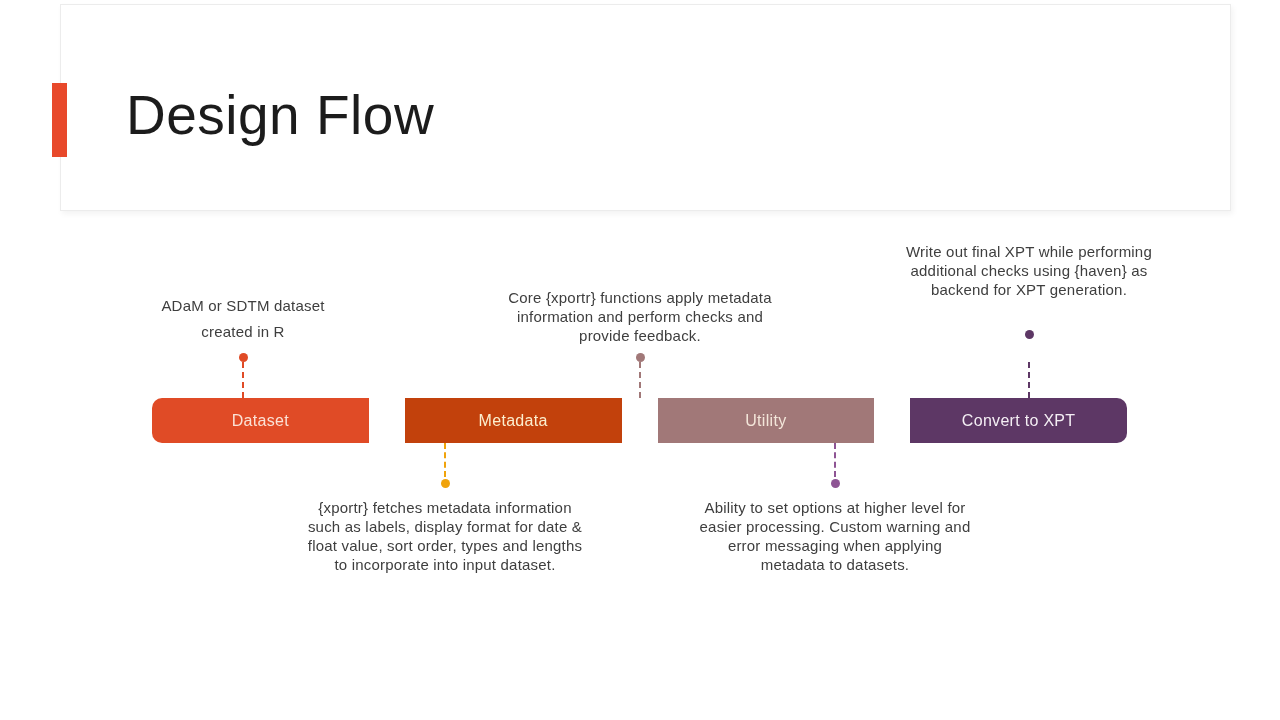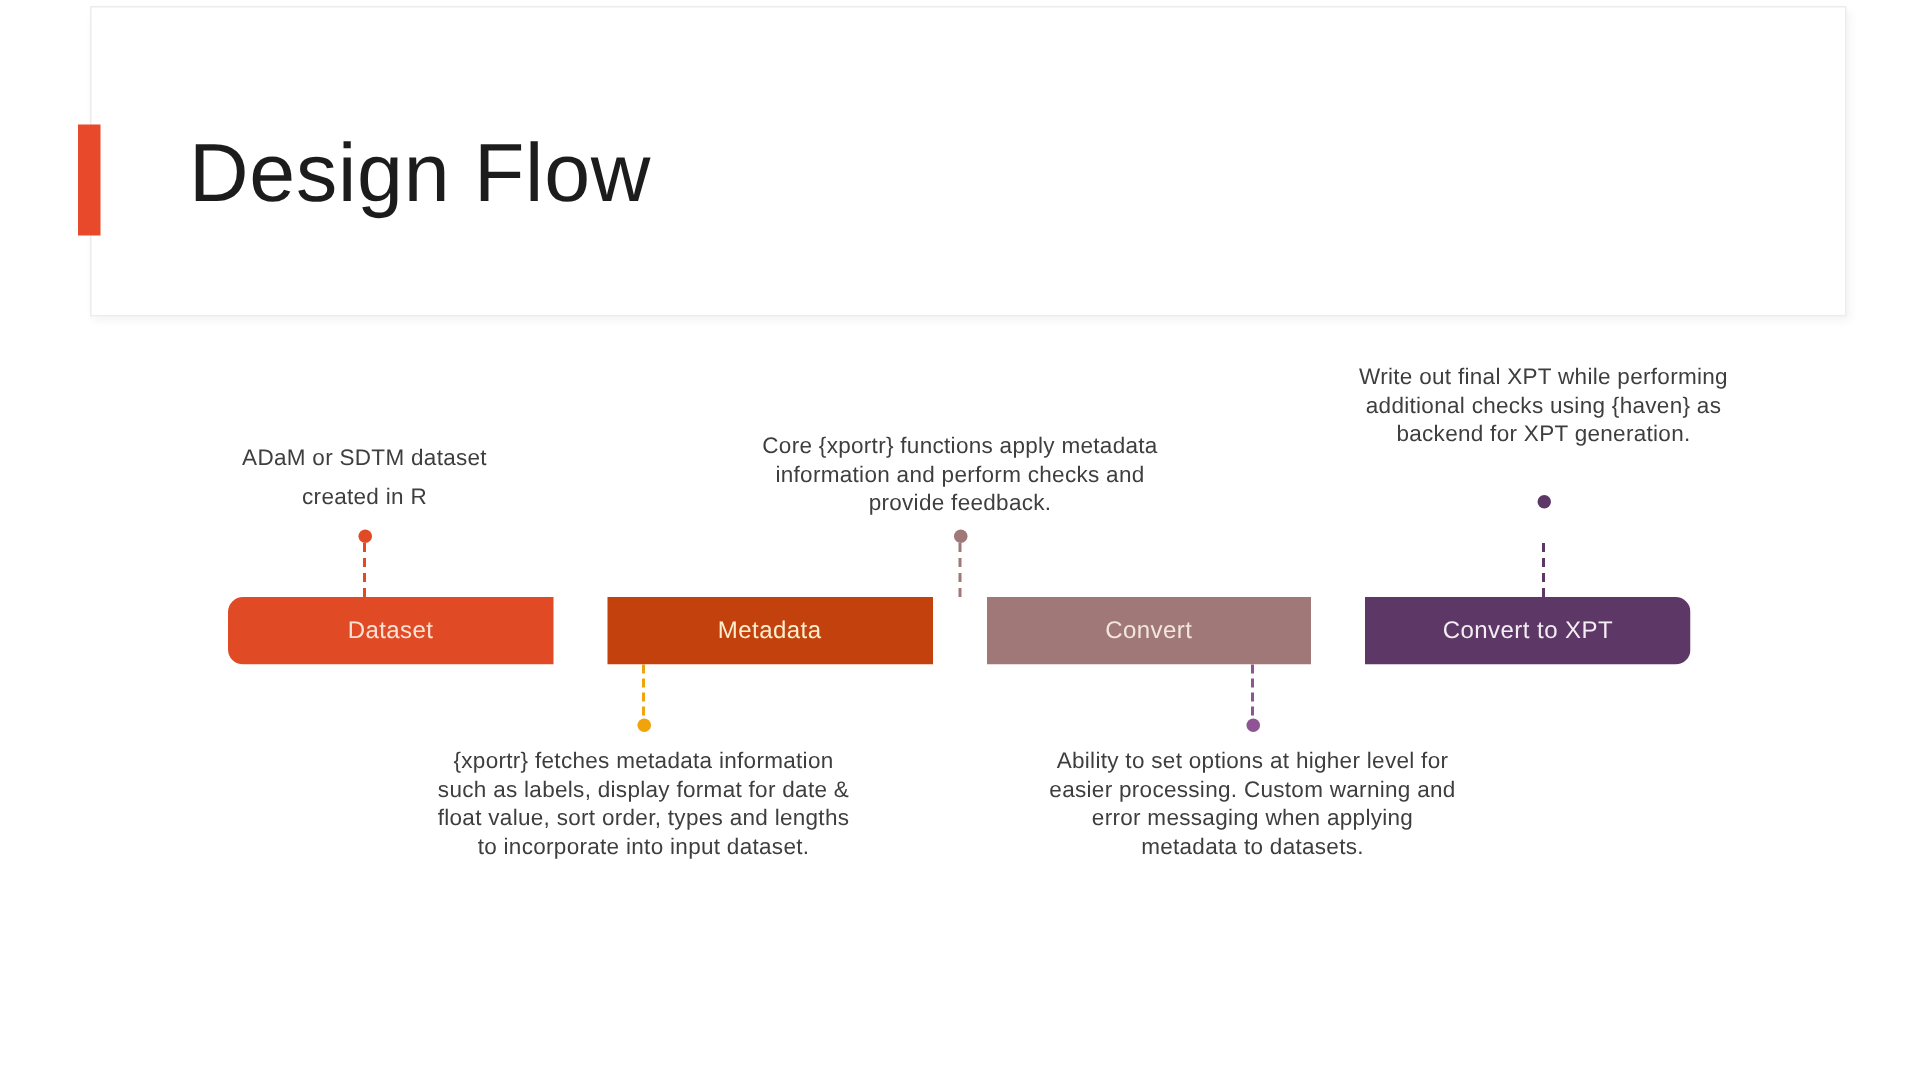--- a/index.html
+++ b/index.html
@@ -84,28 +84,28 @@
   </div>
 
   <div class="flow-band">
     <div class="flow-segment" style="background-color: rgb(224, 75, 38);">
       <span style="color: rgb(251, 226, 214);">Dataset</span>
     </div>
     <div class="flow-segment" style="background-color: #c2410c;">
       <span style="color: rgb(252, 239, 207);">Metadata</span>
     </div>
     <div class="flow-segment" style="background-color: rgb(161, 120, 120);">
-      <span style="color: rgb(243, 230, 218);">Convert</span>
+      <span style="color: rgb(243, 230, 218);">Utility</span>
     </div>
     <div class="flow-segment" style="background-color: rgb(93, 55, 101);">
       <span style="color: rgb(244, 238, 244);">Convert to XPT</span>
     </div>
   </div>
 
-  <div class="callout callout-bottom" style="left:429px;">
+  <div class="callout callout-bottom" style="left:445px;">
     <div class="connector-line" style="border-color: rgb(240, 163, 11);"></div>
     <div class="dot" style="background-color: rgb(240, 163, 11);"></div>
     <div class="co-text lh19">{xportr} fetches metadata information
 such as labels, display format for date &amp;
 float value, sort order, types and lengths
 to incorporate into input dataset.</div>
   </div>
 
   <div class="callout callout-bottom" style="left:835px;">
     <div class="connector-line" style="border-color: rgb(142, 84, 148);"></div>

